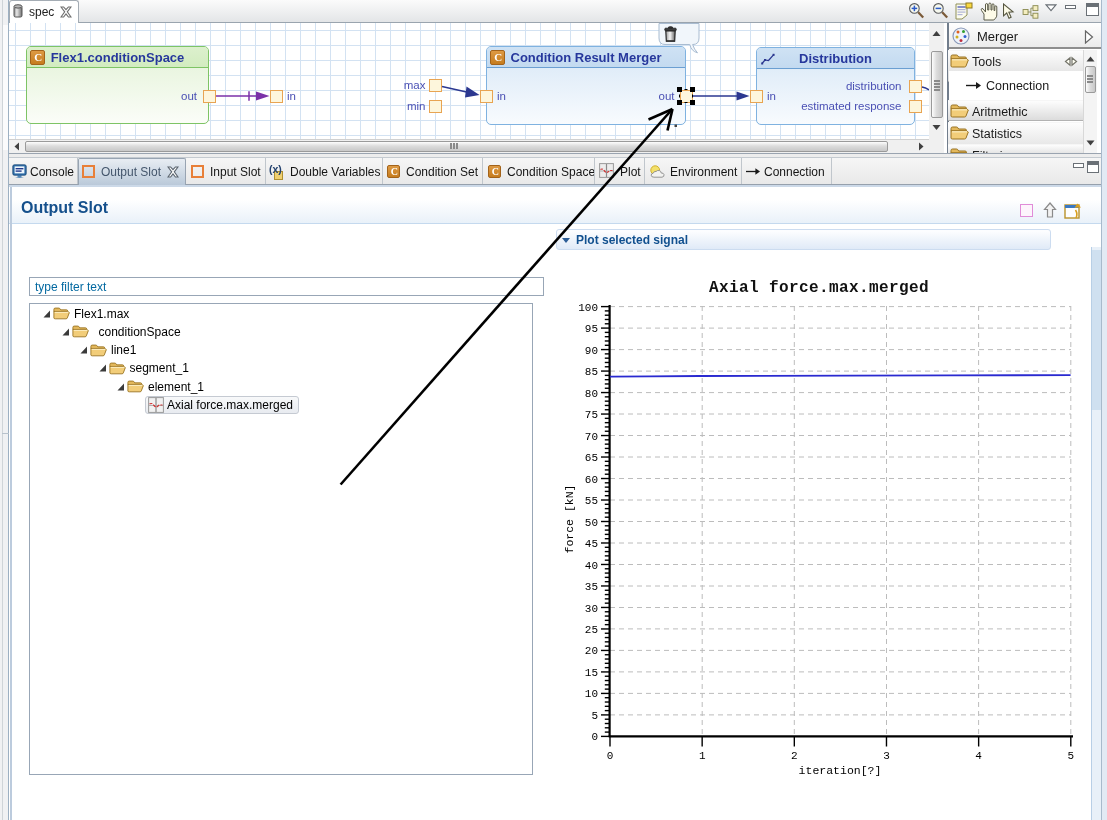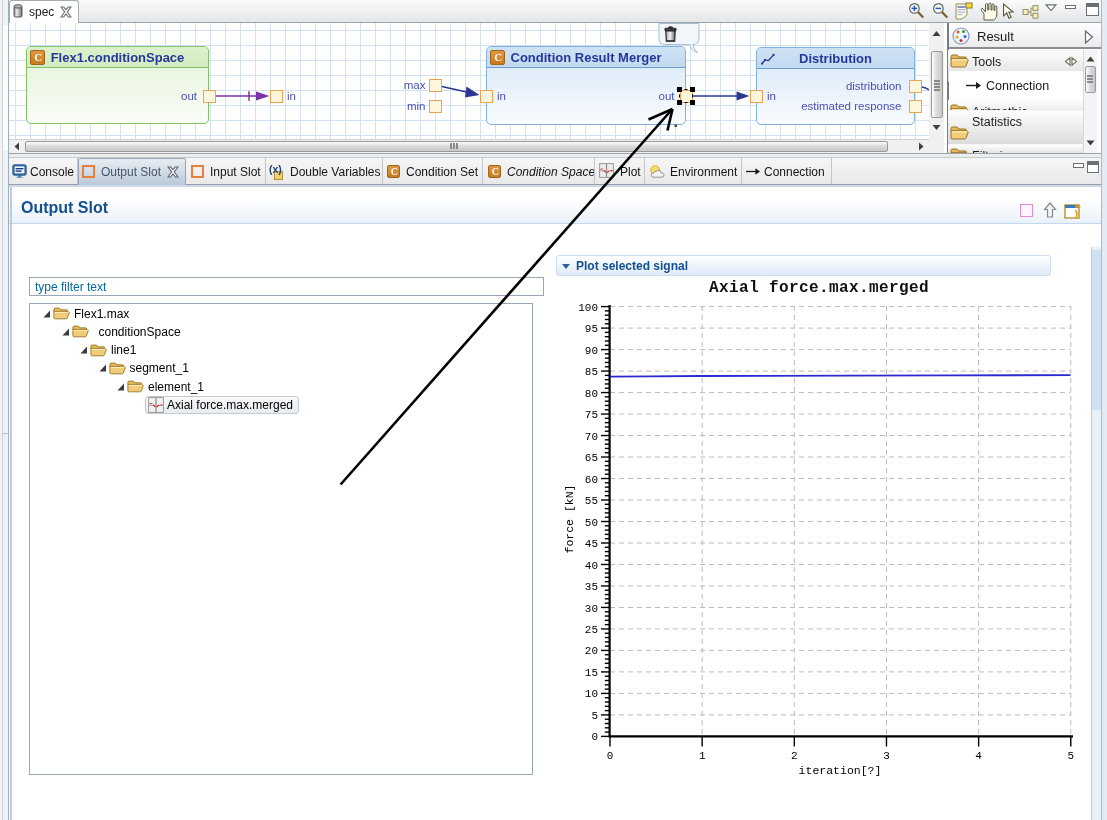--- a/index.html
+++ b/index.html
@@ -186,41 +186,41 @@
 <div class="abs" style="left:947px;top:23px;width:154px;height:134px;background:#fff;border-left:2px solid #717d8c;box-sizing:border-box;overflow:hidden;"></div>
 <div class="abs" style="left:949px;top:23px;width:152px;height:26px;background:linear-gradient(#ffffff,#ebebeb);border-bottom:2px solid #8e8e8e;box-sizing:border-box;"></div>
 <svg class="abs" style="left:952px;top:27px" width="18" height="18" viewBox="0 0 18 18">
 <circle cx="9" cy="9" r="8" fill="#eef3fa" stroke="#8898b8" stroke-width="1.2"></circle>
 <circle cx="6" cy="5" r="1.5" fill="#e06020"></circle>
       <circle cx="11.5" cy="4.5" r="1.5" fill="#30a030"></circle>
 <circle cx="13" cy="9.5" r="1.5" fill="#3060d0"></circle>
       <circle cx="5" cy="10" r="1.5" fill="#d0b020"></circle>
 <circle cx="9" cy="13.5" r="1.5" fill="#c03040"></circle>
 </svg>
-<div class="abs" style="left:977px;top:29px;font-size:13px;color:#1a1a1a;">Result</div>
+<div class="abs" style="left:977px;top:29px;font-size:13px;color:#1a1a1a;">Merger</div>
 <svg class="abs" style="left:1084px;top:30px" width="10" height="14" viewBox="0 0 10 14">
 <path d="M1.5 1 L8.5 7 L1.5 13 Z" fill="#fff" stroke="#666" stroke-width="1.2"></path>
     </svg>
 <div class="drawer" style="top:50px;height:32px;">
       <div class="drawtxt">Tools</div>
     </div>
 <svg class="abs" style="left:950px;top:53px" width="19" height="15" viewBox="0 0 19 15">
       <path d="M1 3.5 Q1 2 2.5 2 L6.5 2 Q7.5 2 8 3 L8.7 4 L15 4 Q16.5 4 16.5 5.5 L16.5 6 L1 6 Z" fill="#e3b85c" stroke="#997322" stroke-width="1"></path>
       <path d="M1 13 L1 5.8 L16.5 5.8 L18.3 7 L16 13 Q15.7 14 14.5 14 L2.5 14 Q1 14 1 13 Z" fill="#f2cd79" stroke="#997322" stroke-width="1"></path>
       <path d="M2 6.8 L17.2 6.8" stroke="#fcedc0" stroke-width="1.2" fill="none"></path>
     </svg>
 <div class="drawer" style="top:100px;height:21px;">
       <div class="drawtxt">Aritmethic</div>
     </div>
 <svg class="abs" style="left:950px;top:103px" width="19" height="15" viewBox="0 0 19 15">
       <path d="M1 3.5 Q1 2 2.5 2 L6.5 2 Q7.5 2 8 3 L8.7 4 L15 4 Q16.5 4 16.5 5.5 L16.5 6 L1 6 Z" fill="#e3b85c" stroke="#997322" stroke-width="1"></path>
       <path d="M1 13 L1 5.8 L16.5 5.8 L18.3 7 L16 13 Q15.7 14 14.5 14 L2.5 14 Q1 14 1 13 Z" fill="#f2cd79" stroke="#997322" stroke-width="1"></path>
       <path d="M2 6.8 L17.2 6.8" stroke="#fcedc0" stroke-width="1.2" fill="none"></path>
     </svg>
-<div class="drawer" style="top:110px;height:35px;">
+<div class="drawer" style="top:122px;height:35px;">
       <div class="drawtxt">Statistics</div>
     </div>
 <svg class="abs" style="left:950px;top:125px" width="19" height="15" viewBox="0 0 19 15">
       <path d="M1 3.5 Q1 2 2.5 2 L6.5 2 Q7.5 2 8 3 L8.7 4 L15 4 Q16.5 4 16.5 5.5 L16.5 6 L1 6 Z" fill="#e3b85c" stroke="#997322" stroke-width="1"></path>
       <path d="M1 13 L1 5.8 L16.5 5.8 L18.3 7 L16 13 Q15.7 14 14.5 14 L2.5 14 Q1 14 1 13 Z" fill="#f2cd79" stroke="#997322" stroke-width="1"></path>
       <path d="M2 6.8 L17.2 6.8" stroke="#fcedc0" stroke-width="1.2" fill="none"></path>
     </svg>
 <div class="drawer" style="top:144px;height:13px;">
       <div class="drawtxt">Filtering</div>
     </div>
@@ -277,21 +277,21 @@
 <div class="abs tabtxt" style="left:290px;top:165px;">Double Variables</div>
 <div class="abs" style="left:382px;top:158px;width:1px;height:26px;background:#c0c6cc;"></div>
 <div class="abs" style="left:387px;top:165px;width:13px;height:13px;border-radius:2px;background:linear-gradient(#dd9a44,#c67c1e);border:1px solid #a3631a;box-sizing:border-box;">
       <div style="position:absolute;left:2.8px;top:-0.5px;color:#fff;font-weight:bold;font-size:10px;font-family:'Liberation Serif',serif;">C</div>
     </div>
 <div class="abs tabtxt" style="left:406px;top:165px;">Condition Set</div>
 <div class="abs" style="left:482px;top:158px;width:1px;height:26px;background:#c0c6cc;"></div>
 <div class="abs" style="left:488px;top:165px;width:13px;height:13px;border-radius:2px;background:linear-gradient(#dd9a44,#c67c1e);border:1px solid #a3631a;box-sizing:border-box;">
       <div style="position:absolute;left:2.8px;top:-0.5px;color:#fff;font-weight:bold;font-size:10px;font-family:'Liberation Serif',serif;">C</div>
     </div>
-<div class="abs tabtxt" style="left:507px;top:165px;font-style:italic;">Condition Space</div>
+<div class="abs tabtxt" style="left:507px;top:165px;">Condition Space</div>
 <div class="abs" style="left:594px;top:158px;width:1px;height:26px;background:#c0c6cc;"></div>
 <svg class="abs" style="left:599px;top:163px" width="15" height="15" viewBox="0 0 15 15">
       <rect x="0.6" y="0.6" width="13.8" height="13.8" fill="#ececec" stroke="#9a9a9a" stroke-width="1"></rect>
       <line x1="7.5" y1="1" x2="7.5" y2="14" stroke="#8a8a8a" stroke-width="1.2"></line>
       <line x1="1" y1="8" x2="14" y2="8" stroke="#b0b0b0" stroke-width="1"></line>
       <path d="M1.5 6.5 Q3.5 5 5.5 8 Q8 11 10.5 7.5 L13.5 7.5" fill="none" stroke="#d03030" stroke-width="1.2" stroke-dasharray="2.6 1.2"></path>
     </svg>
 <div class="abs tabtxt" style="left:620px;top:165px;">Plot</div>
 <div class="abs" style="left:644px;top:158px;width:1px;height:26px;background:#c0c6cc;"></div>
 <svg class="abs" style="left:649px;top:165px" width="18" height="13" viewBox="0 0 18 13">
@@ -318,21 +318,21 @@
     </svg>
 <svg class="abs" style="left:1064px;top:202px" width="19" height="18" viewBox="0 0 19 18">
 <rect x="1" y="3" width="14" height="13" fill="#fdfefe" stroke="#b8922a" stroke-width="1.4"></rect>
 <rect x="1" y="3" width="14" height="3" fill="#3a78c2"></rect>
 <path d="M12 16 Q14 12 11.5 8" fill="none" stroke="#d8a020" stroke-width="1.6"></path>
 <path d="M13.5 1.5 L17 5.5 L10.5 5.8 Z" fill="#d8a020"></path>
     </svg>
 <div class="abs" style="left:1091px;top:247px;width:10px;height:573px;background:#e8f0f8;border-left:1px solid #b8cfe6;box-sizing:border-box;"></div>
 <div class="abs" style="left:1092px;top:250px;width:9px;height:160px;background:#cfe0f0;"></div>
 <div class="abs" style="left:10px;top:187px;width:2px;height:633px;background:#bccbdd;"></div>
-<div class="secthdr" style="left:556px;top:255px;width:495px;">
+<div class="secthdr" style="left:556px;top:229px;width:495px;">
       <div class="secarr"></div>
       <div class="secttl">Plot selected signal</div>
     </div>
 <div class="abs" style="left:29px;top:277px;width:515px;height:19px;border:1px solid #98a6b6;background:#fff;box-sizing:border-box;"></div>
 <div class="abs" style="left:35px;top:280px;font-size:12px;color:#0369a1;">type filter text</div>
 <div class="abs" style="left:29px;top:303px;width:504px;height:472px;border:1px solid #98a6b6;background:#fff;box-sizing:border-box;"></div>
 <svg class="abs" style="left:43.0px;top:309.5px" width="8" height="8" viewBox="0 0 8 8">
       <polygon points="7,0.5 7,7.5 0.5,7.5" fill="#3a3a3a"></polygon>
     </svg>
 <svg class="abs" style="left:53.0px;top:306.0px" width="17" height="14" viewBox="0 0 19 15">

